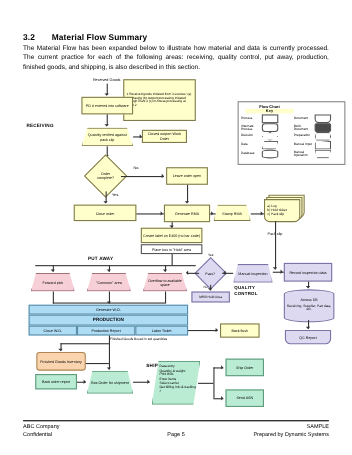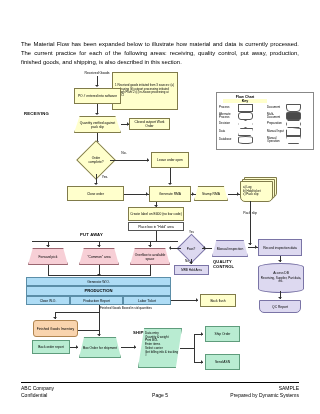--- a/index.html
+++ b/index.html
@@ -76,20 +76,23 @@
   .fL{position:absolute;left:21px;top:385px;font-size:5px;line-height:7px;}
   .fC{position:absolute;left:0;right:0;top:392px;text-align:center;font-size:5px;}
   .fR{position:absolute;right:21px;top:385px;font-size:5px;line-height:7px;text-align:right;}
   .bullets{font-size:3px;line-height:3.7px;text-align:left;padding-left:2px;}
 </style>
 </head>
 <body>
 
 <div class="page">
 
+  <div class="sec-head">
+    <span class="sec-num">3.2</span><span>Material Flow Summary</span>
+  </div>
   <div class="para">The Material Flow has been expanded below to illustrate how material and data is currently processed. The current practice for each of the following areas:  receiving, quality control, put away, production, finished goods, and shipping, is also described in this section.</div>
 
   <div class="legend" style="left:216px;top:92px;width:96px;height:56px;">
     <div class="ttl" style="left:6px;top:1.5px;width:44px;">Flow Chart</div>
     <div class="ttl" style="left:6px;top:5.5px;width:44px;background:#ffffcc;">Key</div>
 
     <div class="lgrow" style="left:2px;top:11px;">
       <span class="lgname">Process</span>
       <span class="lgsh"></span>
     </div>

